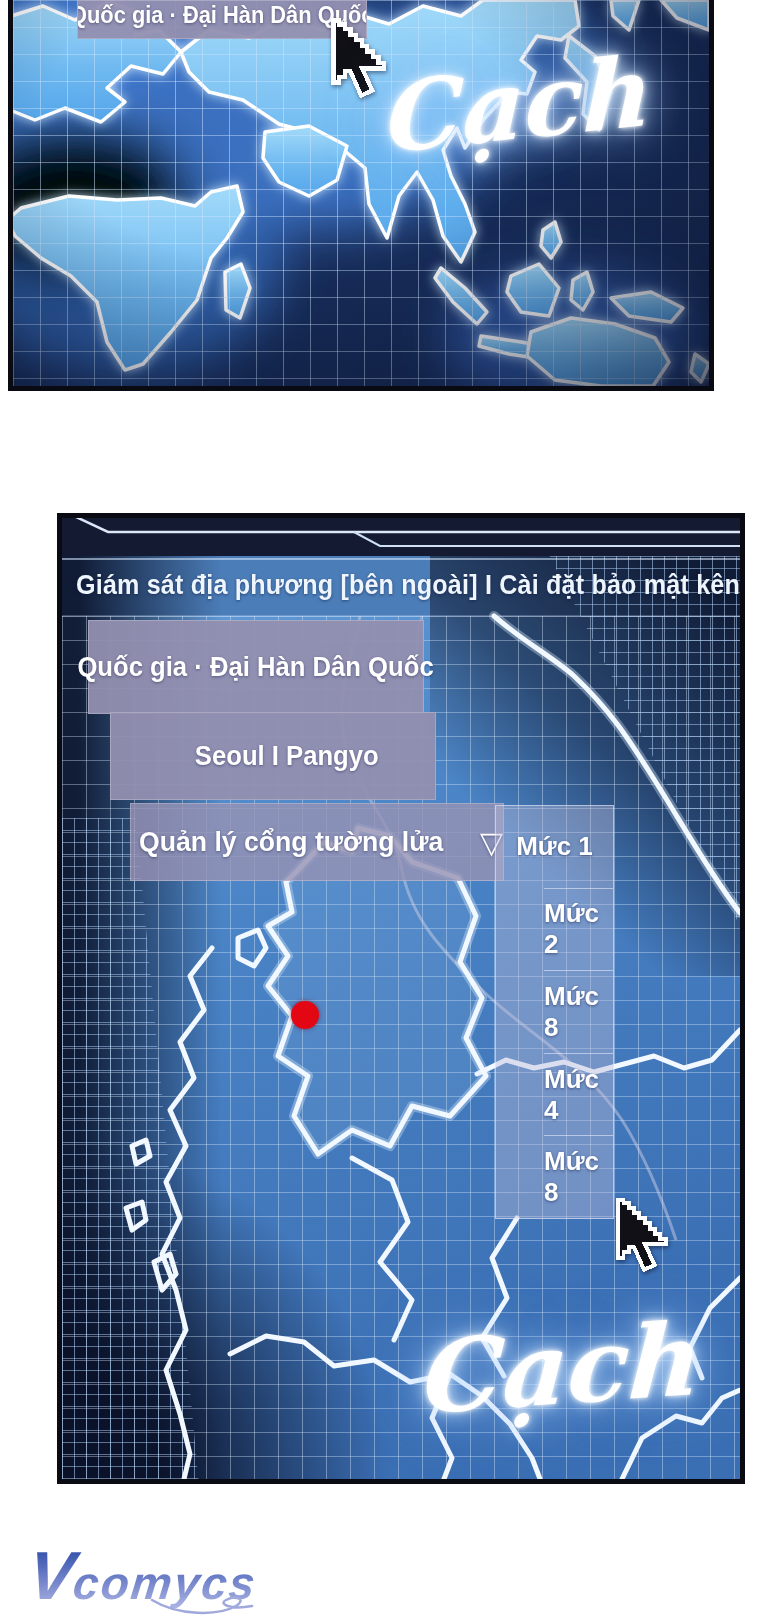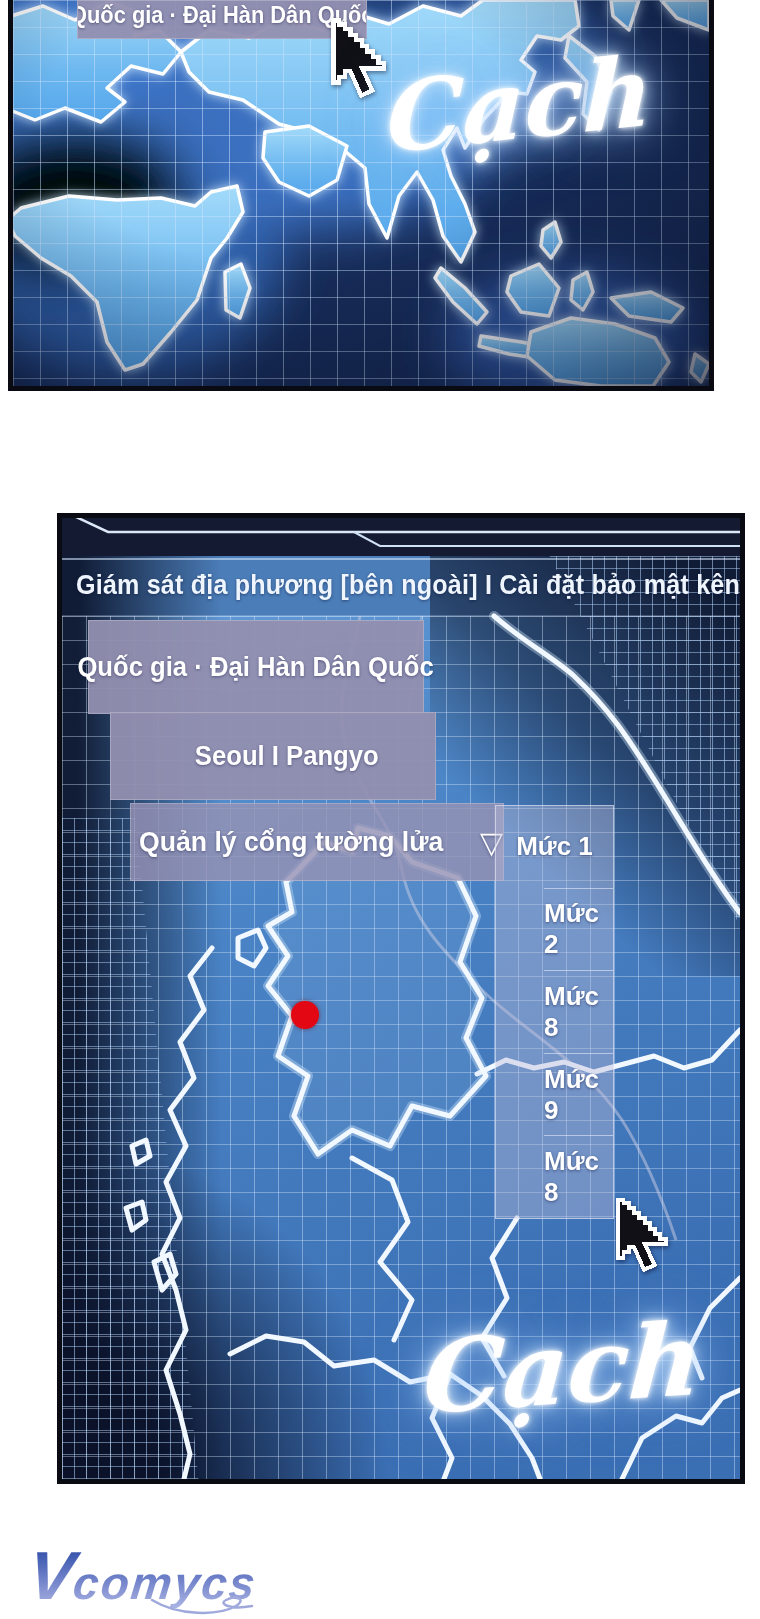--- a/index.html
+++ b/index.html
@@ -212,21 +212,21 @@
     </div>
     <div class="chip chip-firewall">
       <span>Quản lý cổng tường lửa</span>
       <span class="tri">▽</span>
     </div>
 
     <div class="level-list">
       <div class="level-item">Mức 1</div>
       <div class="level-item">Mức 2</div>
       <div class="level-item">Mức 8</div>
-      <div class="level-item">Mức 9</div>
+      <div class="level-item">Mức 4</div>
       <div class="level-item">Mức 8</div>
     </div>
 
     <div class="marker"></div>
 
     <svg class="cursor abs" style="left:552px;top:672px" width="58" height="92" viewBox="-0.8 -0.8 11 15.4" shape-rendering="crispEdges" xmlns="http://www.w3.org/2000/svg">
       <path d="M0,0 V11 H1 V10 H2 V9 H3 L4.9,13.3 L6.9,12.4 L5.1,8.5 H9 V7.5 H8 V6.5 H7 V5.5 H6 V4.5 H5 V3.5 H4 V2.5 H3 V1.5 H2 V0.7 H1 V0 Z" fill="#101016" stroke="#ffffff" stroke-width="0.75"></path>
     </svg>
 
     <div class="sfx sfx-bottom">

